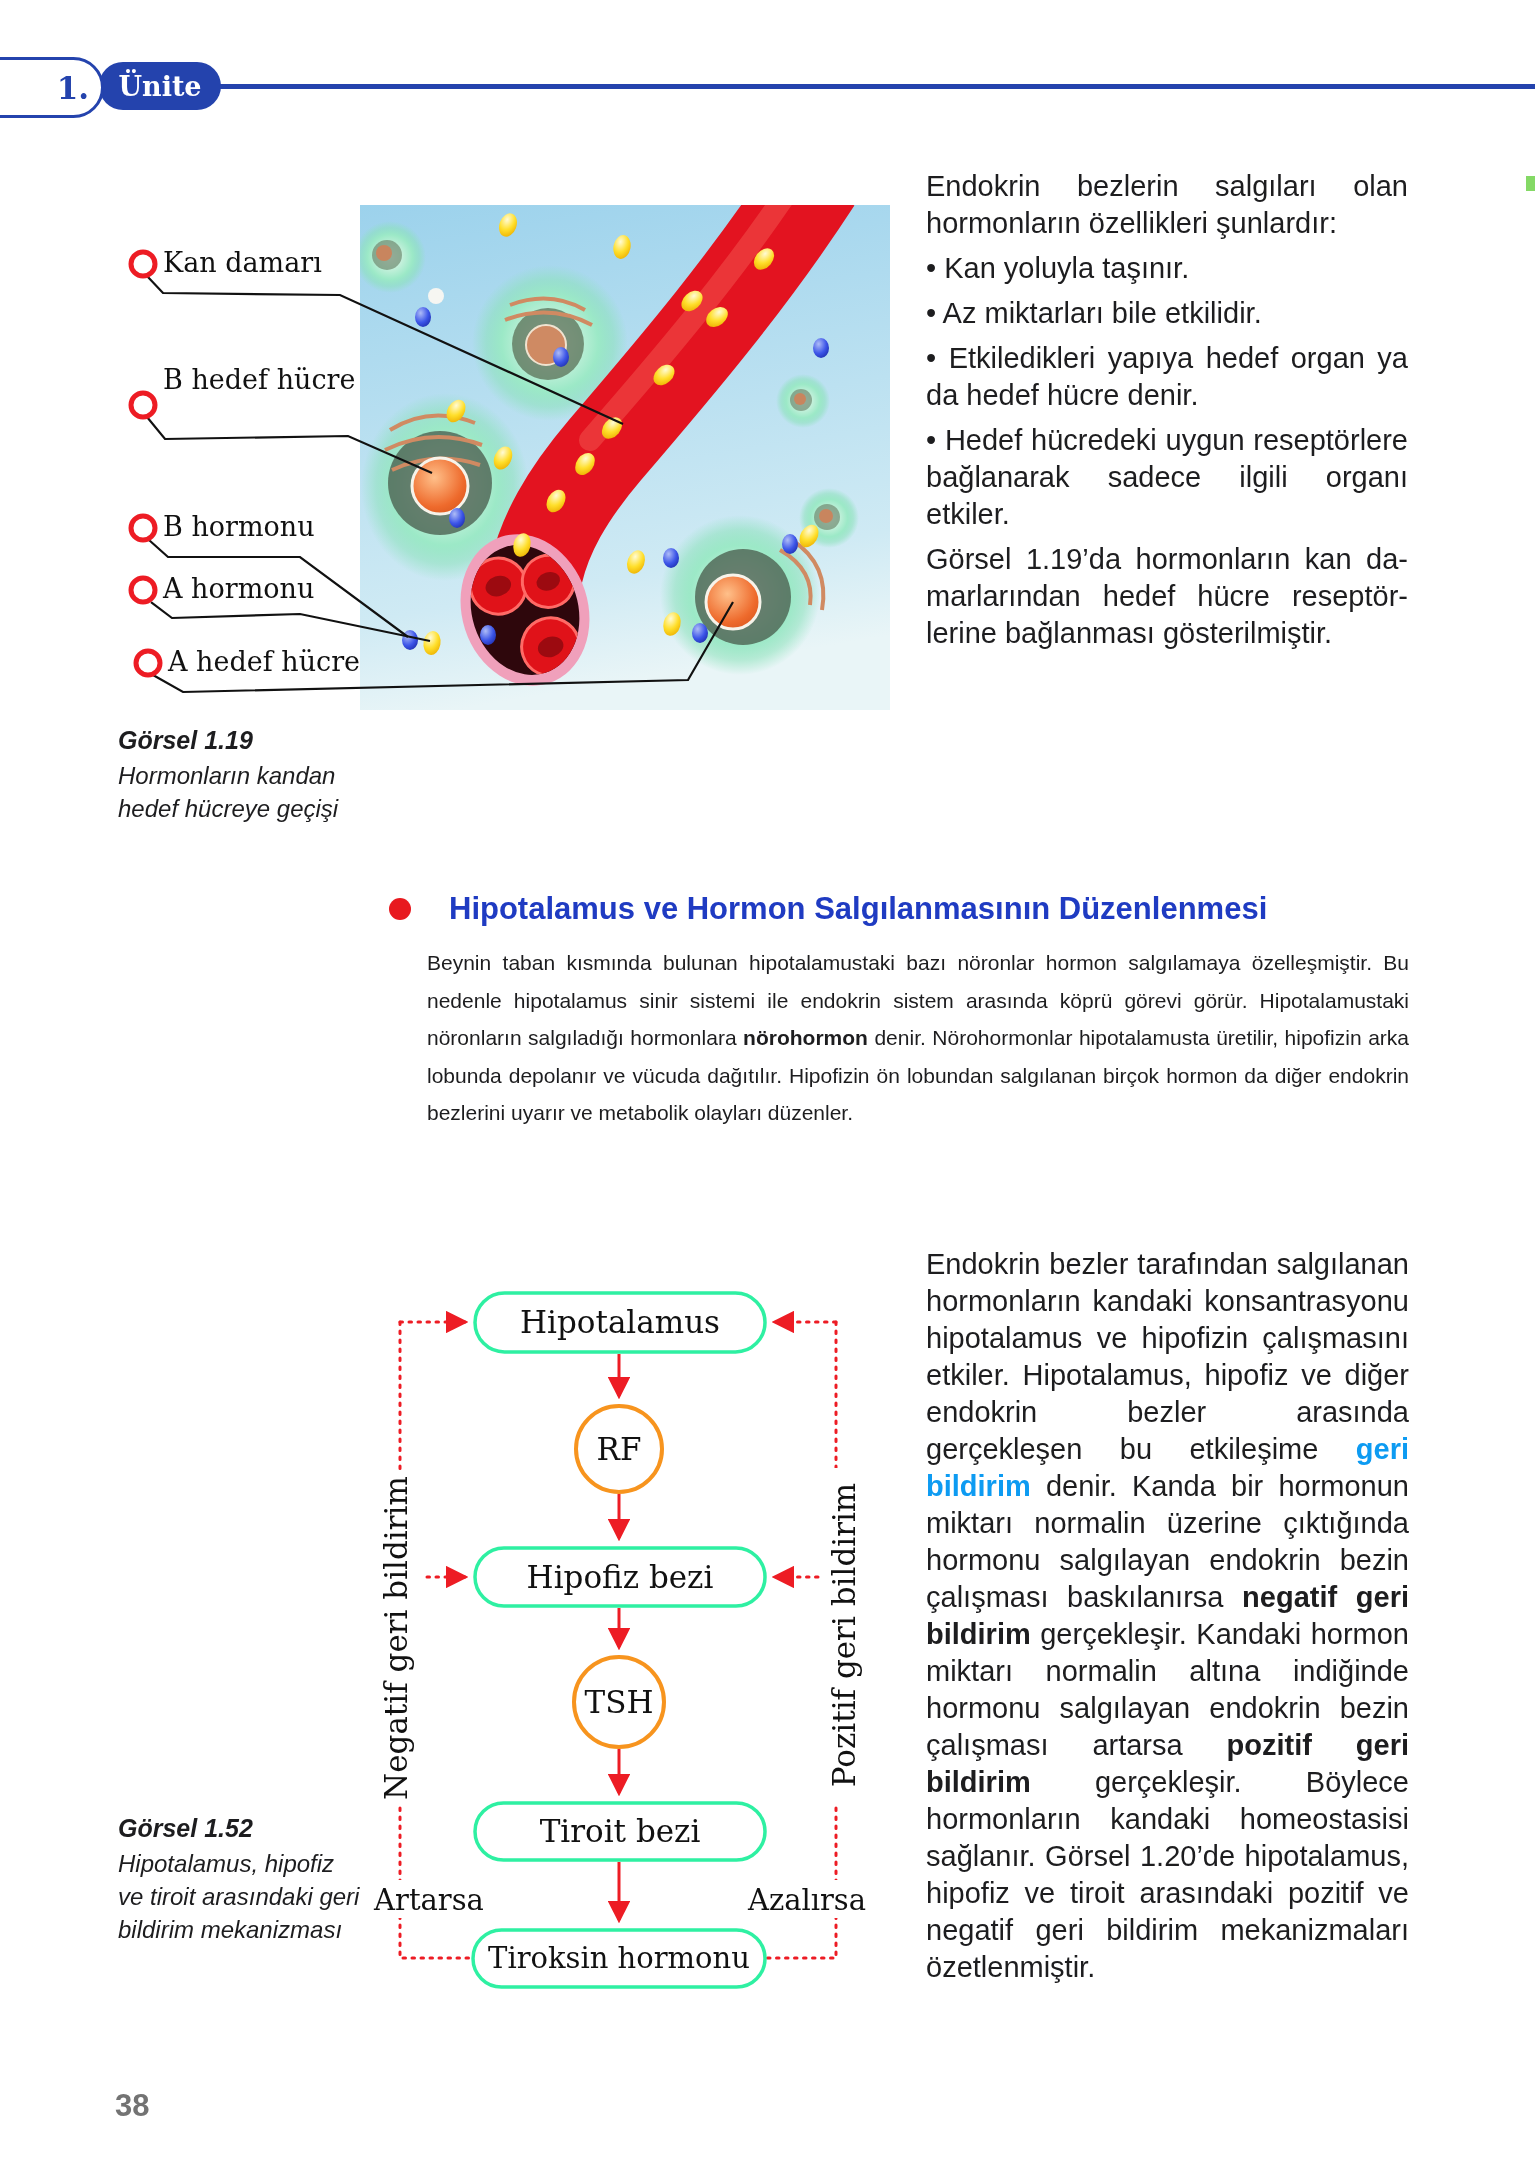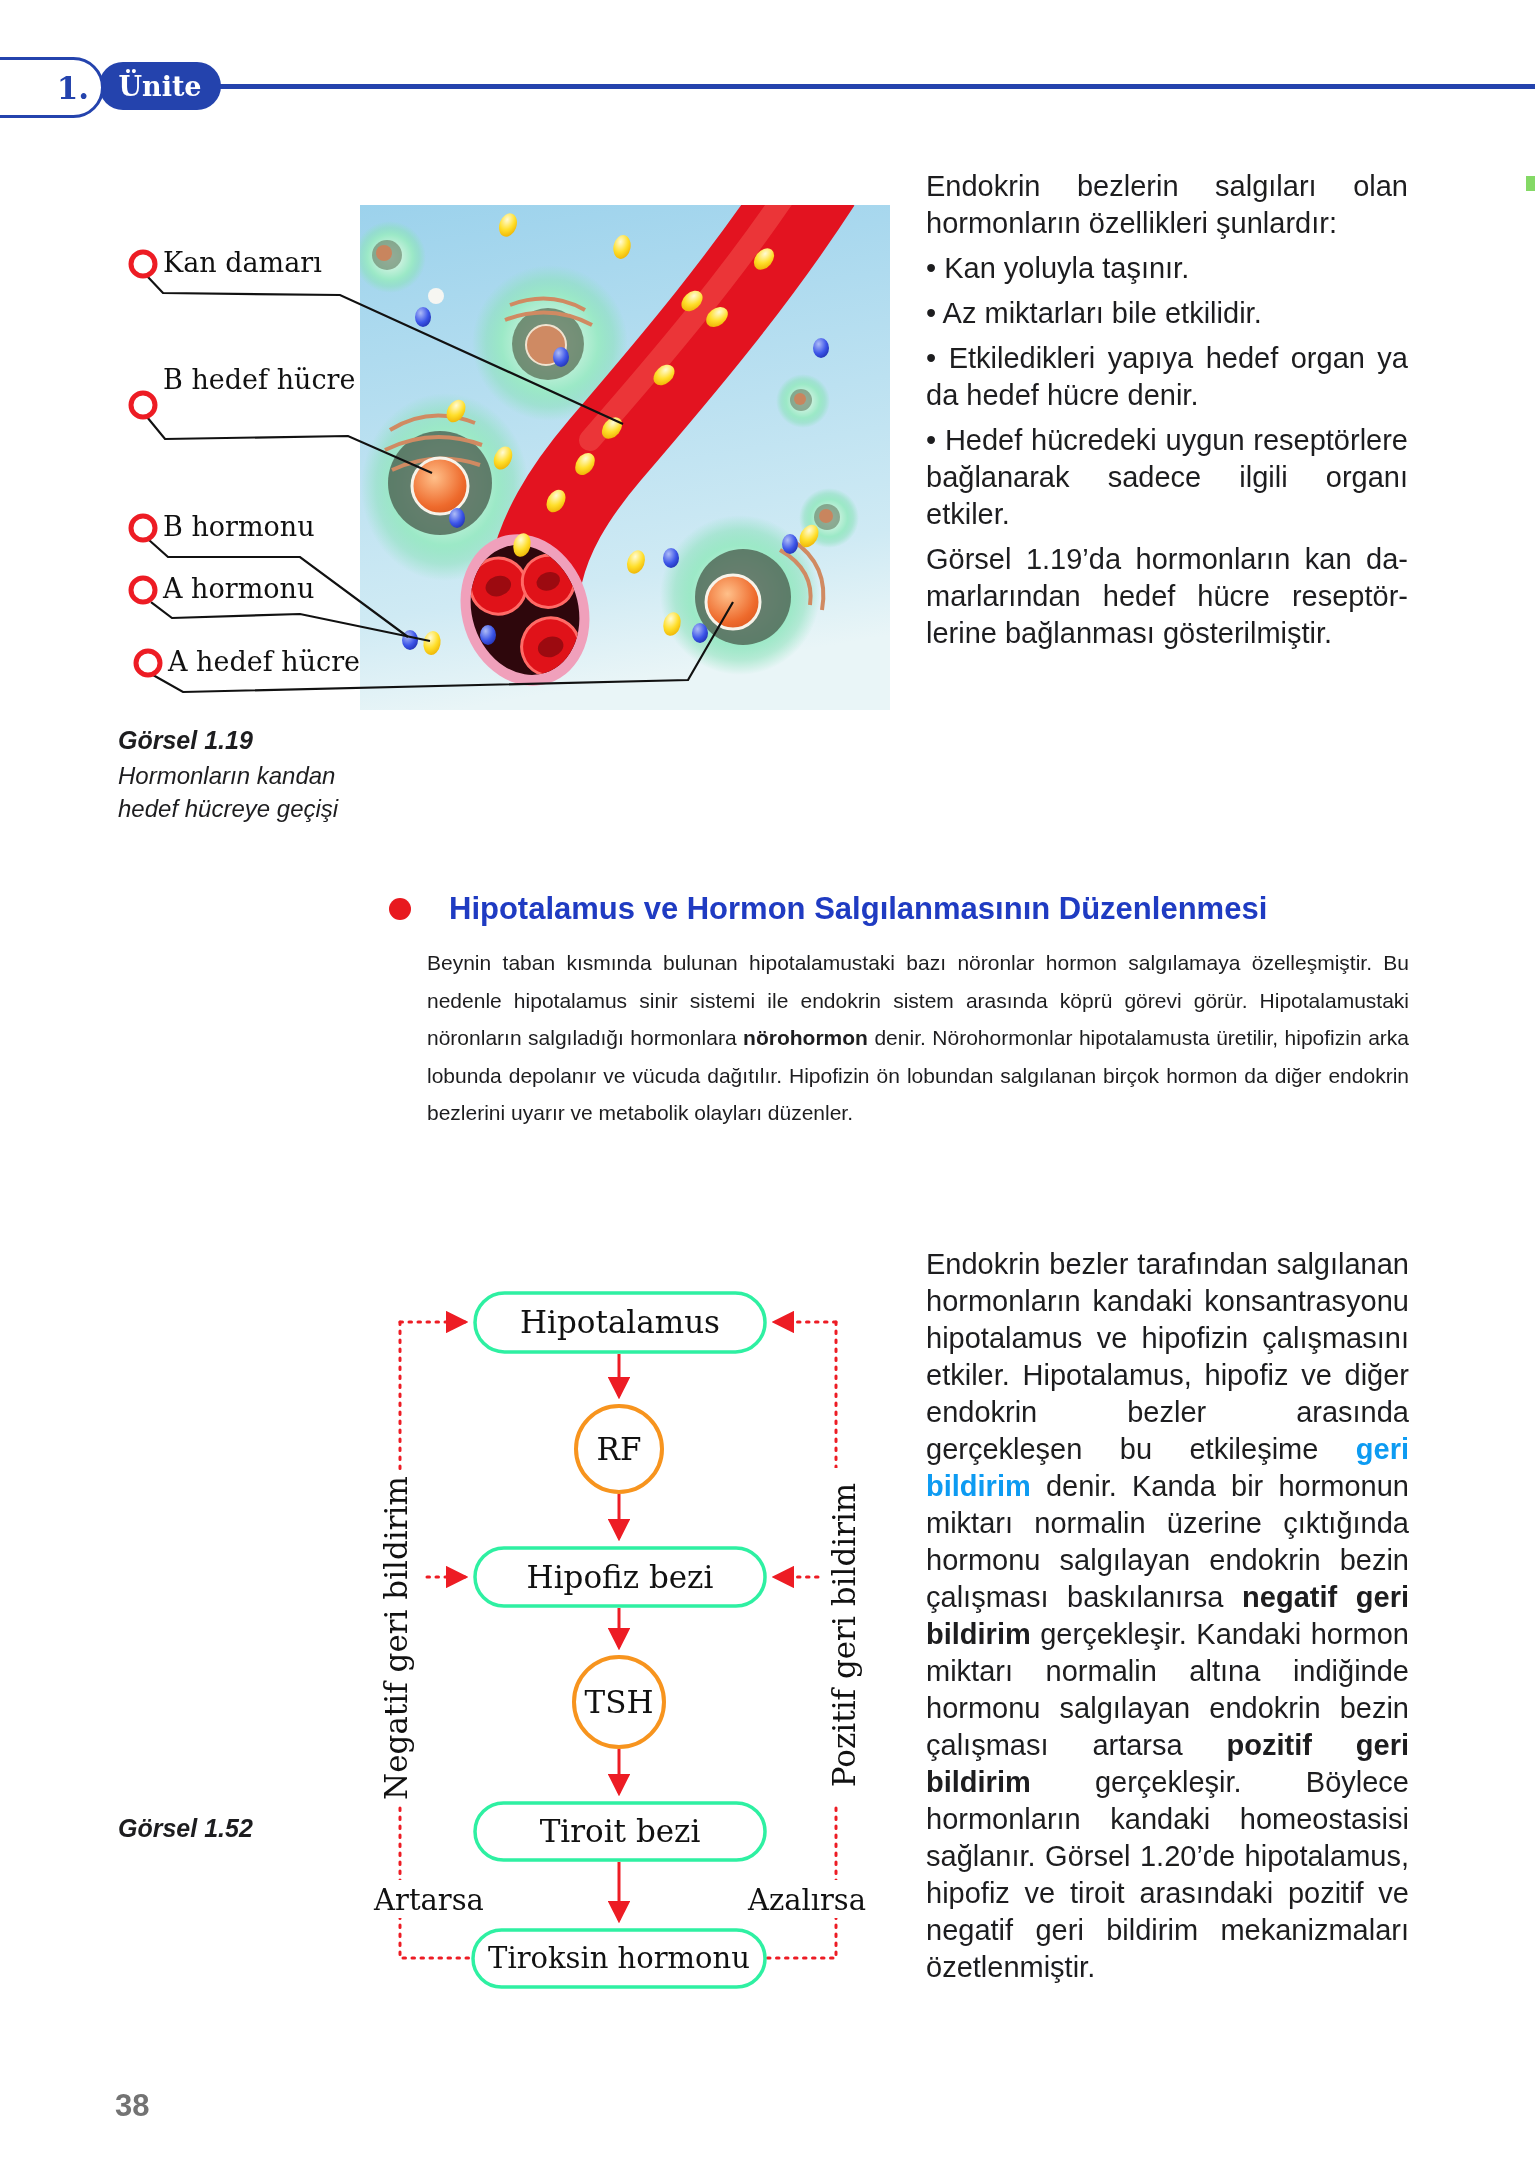--- a/index.html
+++ b/index.html
@@ -276,19 +276,20 @@
     <rect x="120" y="533" width="290" height="57" rx="28.5" fill="#fff" stroke="#2ef0a2" stroke-width="3.5"></rect>
     <text x="265" y="572" text-anchor="middle" font-family="DejaVu Serif, serif" font-size="31" fill="#111">Tiroit bezi</text>
 
     <rect x="118" y="660" width="292" height="57" rx="28.5" fill="#fff" stroke="#2ef0a2" stroke-width="3.5"></rect>
     <text x="264" y="698" text-anchor="middle" font-family="DejaVu Serif, serif" font-size="29" fill="#111">Tiroksin hormonu</text>
   </g>
 </svg>
 
 <div class="abs caption" style="left:118px;top:1812px;width:245px;">
   <div class="cap-title">Görsel 1.52</div>
+  <div class="cap-text">Hipotalamus, hipofiz ve tiroit arasındaki geri bildirim mekanizması</div>
 </div>
 
 <div class="abs col" style="left:926px;top:1246px;width:483px;">
   <p><span>Endokrin bezler tarafından salgıla­nan hormonların kandaki konsant­rasyonu hipotalamus ve hipofizin çalışmasını etkiler. Hipotalamus, hipofiz ve diğer endokrin bezler arasında gerçekleşen bu etkileşi­me </span><span class="b" style="color: rgb(13, 155, 242);">geri bildirim</span><span> denir. Kanda bir hormonun miktarı normalin üzeri­ne çıktığında hormonu salgılayan endokrin bezin çalışması baskıla­nırsa </span><span class="b">negatif geri bildirim</span><span> ger­çekleşir. Kandaki hormon miktarı normalin altına indiğinde hormo­nu salgılayan endokrin bezin çalış­ması artarsa </span><span class="b">pozitif geri bildirim</span><span> gerçekleşir. Böylece hormonların kandaki homeostasisi sağlanır. Görsel 1.20’de hipotalamus, hipo­fiz ve tiroit arasındaki pozitif ve negatif geri bildirim mekanizmala­rı özetlenmiştir.</span></p>
 </div>
 
 <div class="abs page-num" style="left:115px;top:2068px;">38</div>
 
 </body></html>

